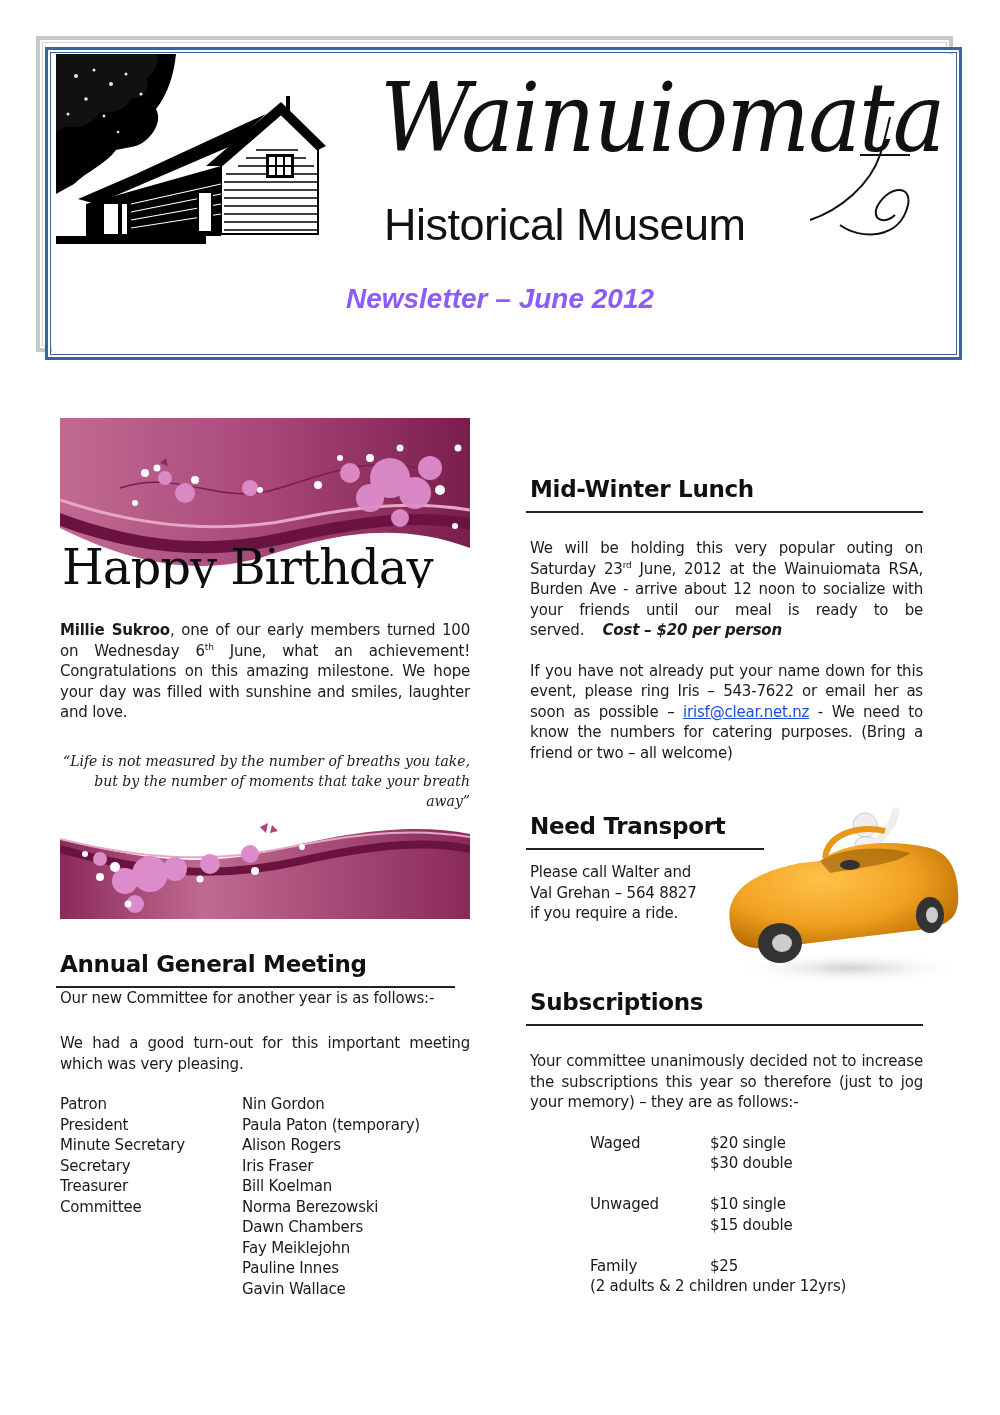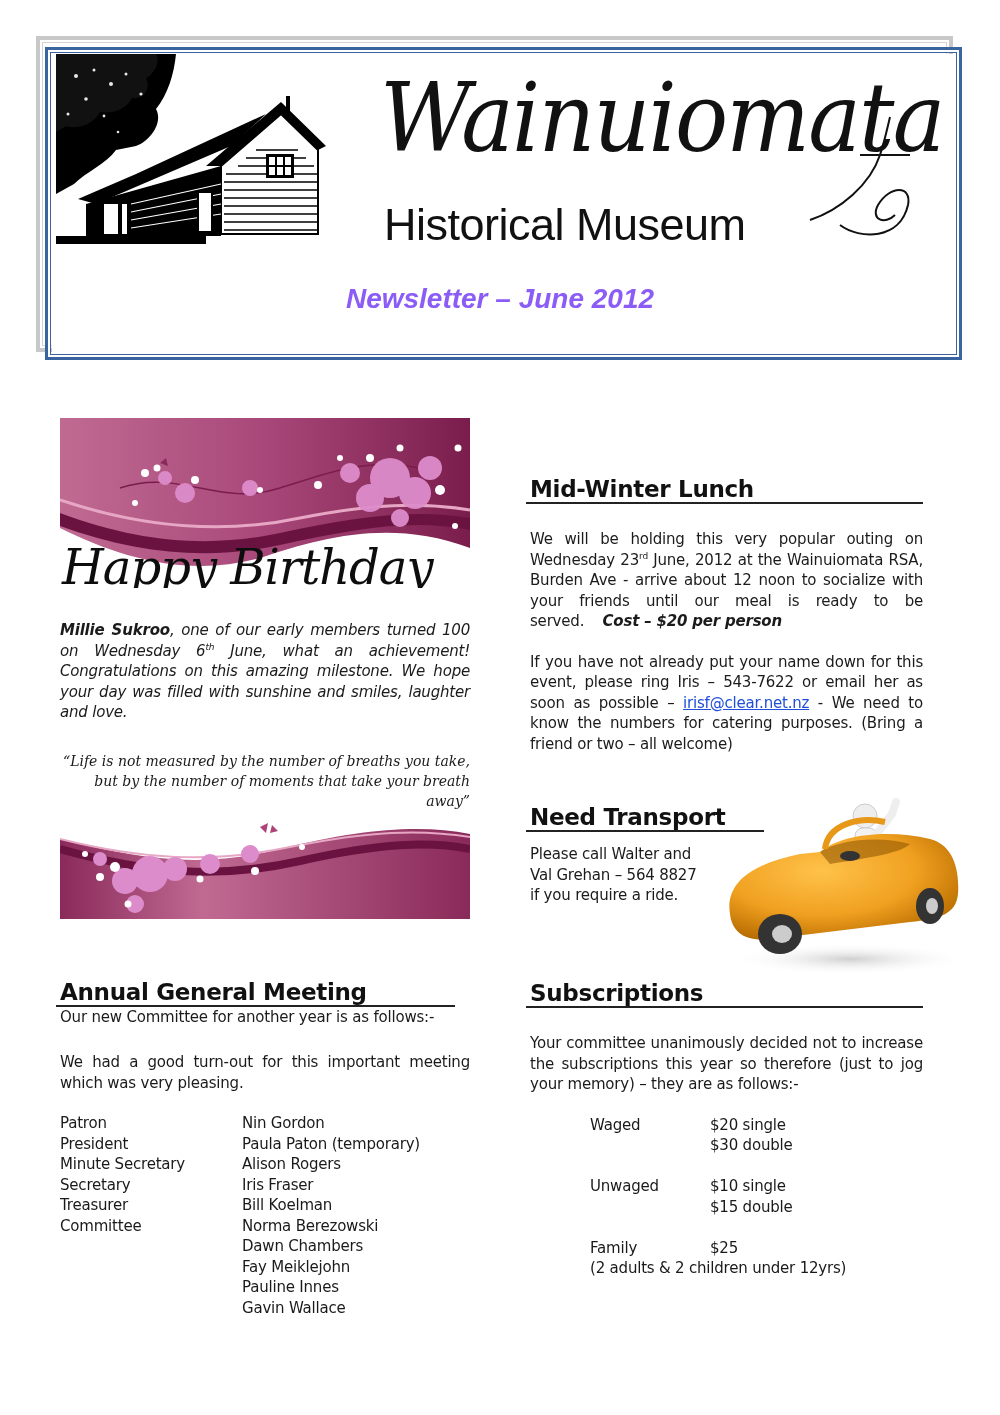--- a/index.html
+++ b/index.html
@@ -27,26 +27,26 @@
   .col-left { position: absolute; left: 60px; top: 418px; width: 410px; }
   .col-right { position: absolute; left: 530px; top: 414px; width: 393px; }
 
   .body-text { font-family: "DejaVu Sans", sans-serif; font-size: 15px; line-height: 20.5px;
     text-align: justify; color: #1b1b1b; letter-spacing: -0.2px; }
   .body-text b { font-weight: bold; }
   .body-text sup { font-size: 9px; line-height: 0; vertical-align: super; }
   .link { color: #1f4fd8; text-decoration: underline; }
 
   .section-h { font-family: "DejaVu Sans", sans-serif; font-weight: bold; font-size: 23px; color: #111;
-    letter-spacing: -0.3px; }
+    letter-spacing: -0.3px; padding-bottom: 9px; }
   .rule { height: 2px; background: #222; }
 
   
   .banner { position: relative; width: 410px; height: 130px; overflow: hidden; }
-  .hb-text { font-family: "DejaVu Serif", serif; font-style: italic; font-size: 48px; color: #0d0d0d;
+  .hb-text { font-family: "DejaVu Serif", serif; font-size: 48px; color: #0d0d0d;
     position: absolute; left: 2px; top: 118px; letter-spacing: -1px; line-height: 1; }
   .quote { font-family: "DejaVu Serif", serif; font-style: italic; font-size: 14px; line-height: 20px;
     text-align: right; color: #1b1b1b; }
 
   
   .committee { display: grid; grid-template-columns: 182px 1fr; row-gap: 0; font-size: 15px; line-height: 20.5px; letter-spacing: -0.2px; }
   .committee .role { font-weight: normal; }
 
   
   .subs { display: grid; grid-template-columns: 120px 1fr; font-size: 15px; line-height: 20.5px; letter-spacing: -0.2px; margin-left: 60px; }
@@ -165,21 +165,21 @@
           <circle cx="380" cy="72" r="5"></circle>
         <circle cx="398" cy="30" r="3.5"></circle>
           <circle cx="75" cy="85" r="3"></circle>
           <circle cx="395" cy="108" r="3"></circle>
       </g>
       <path d="M100 45 l6 -5 l2 8 z" fill="#8a2a5a"></path>
     </svg>
     <div class="hb-text" style="top:125px;">Happy Birthday</div>
   </div>
 
-  <div class="body-text" style="margin-top:32px;font-style:italic;">
+  <div class="body-text" style="margin-top:32px;">
     <b>Millie Sukroo</b><span>, one of our early members turned 100 on Wednesday 6</span><sup>th</sup><span> June, what an achievement!  Congratulations on this amazing milestone. We hope your day was filled with sunshine and smiles, laughter and love.</span>
   </div>
 
   <div class="quote" style="margin-top:28px;">
     <div>“Life is not measured by the number of breaths you take,</div>
     <div>but by the number of moments that take your breath away”</div>
   </div>
 
   <div class="banner" style="height:100px; margin-top:8px;">
     <svg width="410" height="100" viewBox="0 0 410 100">
@@ -208,21 +208,21 @@
           <circle cx="68" cy="85" r="3.5"></circle>
         <circle cx="140" cy="60" r="3.5"></circle>
           <circle cx="195" cy="52" r="4"></circle>
           <circle cx="242" cy="28" r="3"></circle>
         <circle cx="25" cy="35" r="3"></circle>
       </g>
       <path d="M200 8 l8 -4 l-2 10 z M212 6 l6 6 l-8 2 z" fill="#b0427a"></path>
     </svg>
   </div>
 
-  <div style="margin-top:60px; width:395px;">
+  <div style="margin-top:32px; width:395px;">
     <div class="section-h">Annual General Meeting</div>
     <div class="rule" style="margin-left:-4px;"></div>
   </div>
   <div class="body-text">Our new Committee for another year is as follows:-</div>
   <div class="body-text" style="margin-top:25px;">We had a good turn-out for this important meeting which was very pleasing.</div>
 
   <div class="committee" style="margin-top:20px;">
     <div class="role">Patron</div>
     <div>Nin Gordon</div>
     <div class="role">President</div>
@@ -246,21 +246,21 @@
   </div>
 </div>
 
 <div class="col-right">
 
   <div style="margin-top:62px;">
     <div class="section-h">Mid-Winter Lunch</div>
     <div class="rule" style="margin-left:-4px;"></div>
   </div>
   <div class="body-text" style="margin-top:25px;">
-    <span>We will be holding this very popular outing on Wednesday 23</span><sup>rd</sup><span> June, 2012 at the Wainuiomata RSA, Burden Ave - arrive about 12 noon to socialize with your friends until our meal is ready to be served.</span>&nbsp;&nbsp;&nbsp;&nbsp;<b><i>Cost – $20 per person</i></b>
+    <span>We will be holding this very popular outing on Saturday 23</span><sup>rd</sup><span> June, 2012 at the Wainuiomata RSA, Burden Ave - arrive about 12 noon to socialize with your friends until our meal is ready to be served.</span>&nbsp;&nbsp;&nbsp;&nbsp;<b><i>Cost – $20 per person</i></b>
   </div>
   <div class="body-text" style="margin-top:20px;">
     <span>If you have not already put your name down for this event, please ring Iris – 543-7622 or email her as soon as possible – </span><a class="link">irisf@clear.net.nz</a><span>  -  We need to know the numbers for catering purposes.  (Bring a friend or two – all welcome)</span>
   </div>
 
   <div style="position:relative; margin-top:50px; height:150px;">
     <div style="width:234px;">
       <div class="section-h">Need Transport</div>
       <div class="rule" style="margin-left:-4px;"></div>
     </div>

